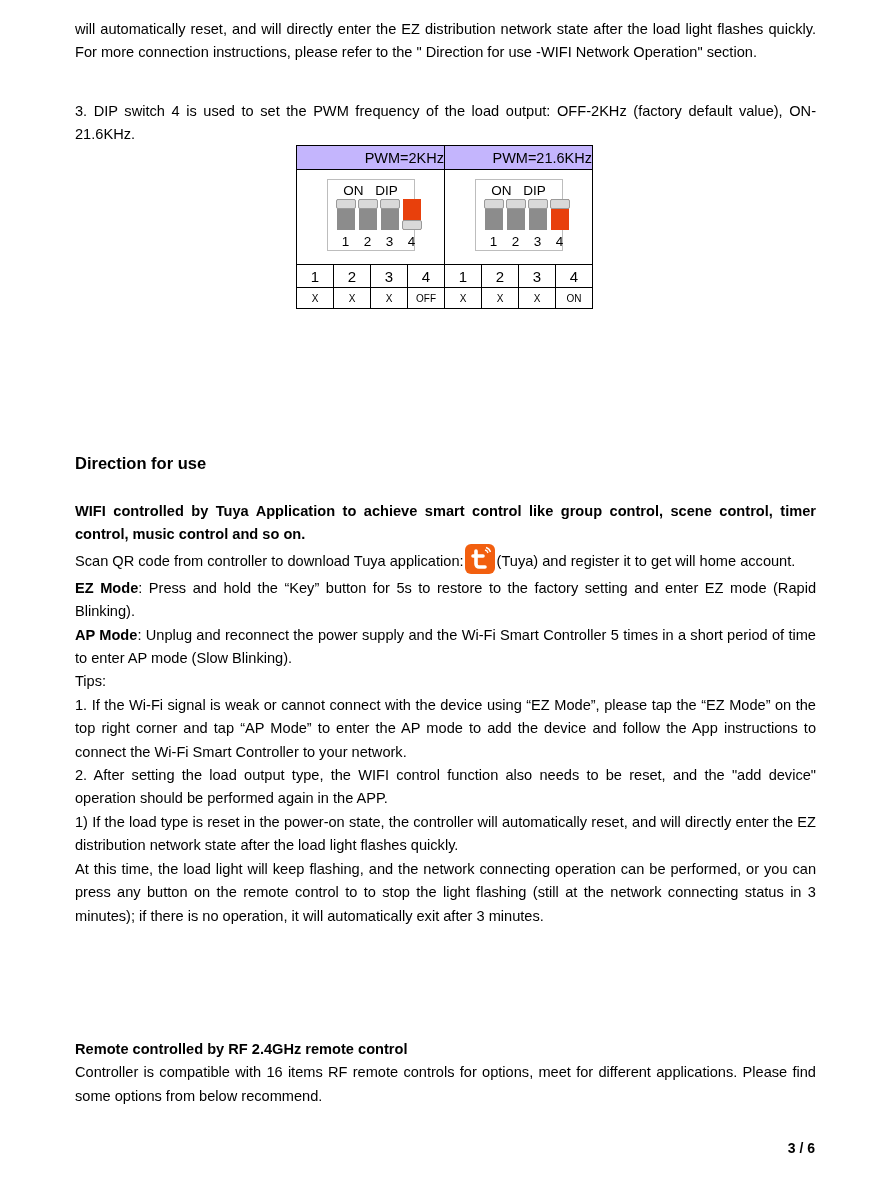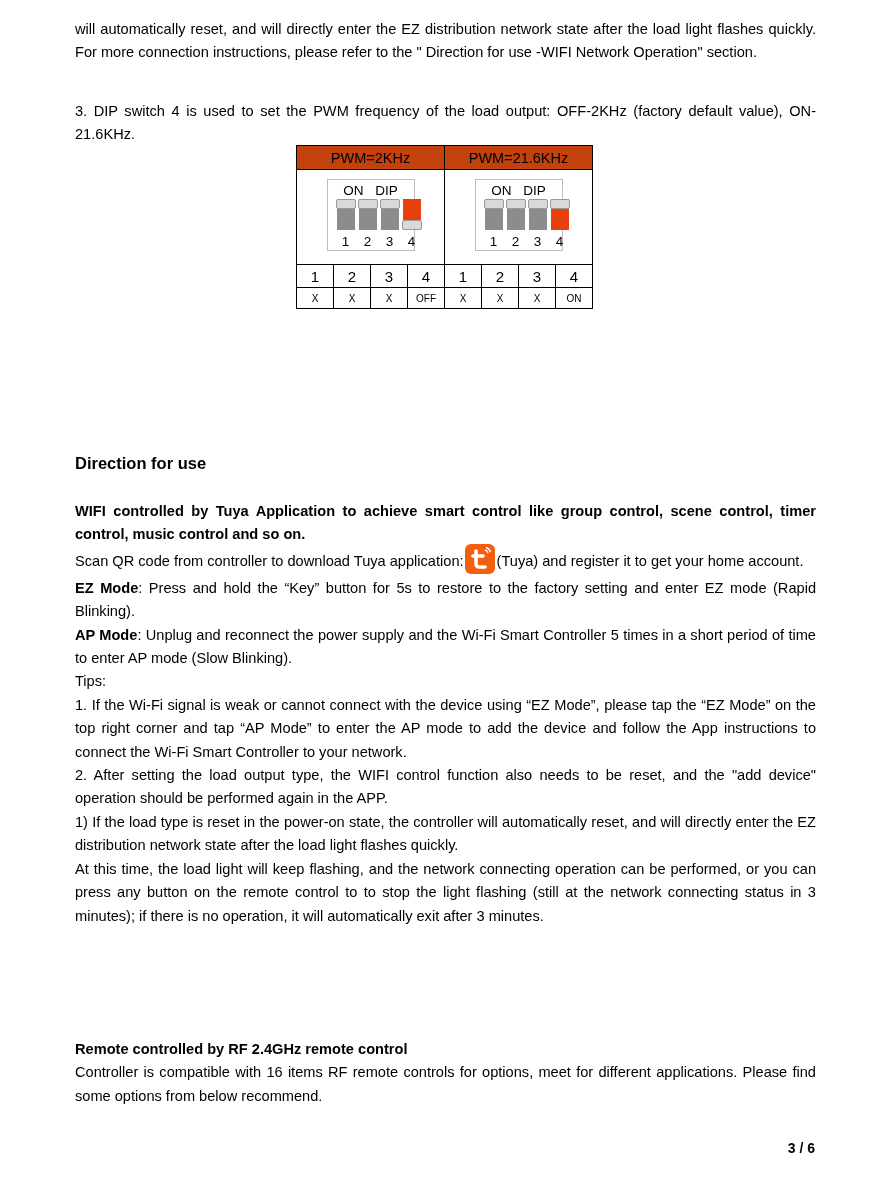--- a/index.html
+++ b/index.html
@@ -7,21 +7,21 @@
          font-family:"Liberation Sans", sans-serif; color:#000; }
   .p { font-size:14.6px; line-height:23.4px; text-align:justify; margin:0; }
   .p.last { text-align-last:left; }
   .block { position:absolute; left:75px; width:741px; }
   b { font-weight:bold; }
   h2 { position:absolute; left:75px; top:454px; margin:0; font-size:16.5px; font-weight:bold; }
 
   
   .dip-table { position:absolute; left:296px; top:145px; width:297px; border-collapse:collapse; table-layout:fixed; }
   .dip-table td { border:1px solid #000; text-align:center; padding:0; }
-  .dip-table .hdr td { background:#c2410c; height:23px; font-size:14.5px; }
+  .dip-table .hdr td { background:#c4b5fd; height:23px; font-size:14.5px;text-align:right; }
   .dip-table .img td { height:94px; }
   .dip-table .num td { height:22px; font-size:15px; }
   .dip-table .val td { height:20px; font-size:10px; }
   .dip-box { display:inline-block; width:88px; height:72px; border:1.5px solid #bdbdbd; box-sizing:border-box;
              position:relative; background:#fff; }
   .dip-labels { position:absolute; top:3px; left:0; width:100%; font-size:13.5px; display:flex; justify-content:space-around; padding:0 10px; box-sizing:border-box; }
   .dip-switches { position:absolute; top:19px; left:9px; display:flex; gap:4px; }
   .sw { width:18px; height:31px; position:relative; }
   .sw .body { position:absolute; left:0; top:0; width:18px; height:31px; }
   .sw .knob { position:absolute; left:-1px; width:20px; height:10px; background:#d9d9d9; border:1px solid #9a9a9a; box-sizing:border-box; border-radius:2px; }
@@ -140,21 +140,21 @@
   </table>
 
 <h2>Direction for use</h2>
 
 <div class="block" style="top:500px;">
   <p class="p last"><b>WIFI controlled by Tuya Application to achieve smart control like group control, scene control, timer control, music control and so on.</b></p>
   <p class="p last"><span>Scan QR code from controller to download Tuya application:</span><span class="tuya-icon"><svg width="30" height="30" viewBox="0 0 30 30">
           <path d="M11 7 v13 a3 3 0 0 0 3 3 h6" stroke="#fff" stroke-width="3.6" fill="none" stroke-linecap="round"></path>
           <path d="M8 12 h10" stroke="#fff" stroke-width="3.6" stroke-linecap="round"></path>
           <path d="M20 6 a4 4 0 0 1 3 3 M21 3.5 a6.5 6.5 0 0 1 4.5 4.5" stroke="#fff" stroke-width="1.3" fill="none"></path>
-        </svg></span><span>(Tuya) and register it to get your home account.</span></p>
+        </svg></span><span>(Tuya) and register it to get will home account.</span></p>
   <p class="p last"><b>EZ Mode</b><span>: Press and hold the “Key” button for 5s to restore to the factory setting and enter EZ mode (Rapid Blinking).</span></p>
   <p class="p last"><b>AP Mode</b><span>: Unplug and reconnect the power supply and the Wi-Fi Smart Controller 5 times in a short period of time to enter AP mode (Slow Blinking).</span></p>
   <p class="p last">Tips:</p>
   <p class="p last">1. If the Wi-Fi signal is weak or cannot connect with the device using “EZ Mode”, please tap the “EZ Mode” on the top right corner and tap “AP Mode” to enter the AP mode to add the device and follow the App instructions to connect the Wi-Fi Smart Controller to your network.</p>
   <p class="p last">2. After setting the load output type, the WIFI control function also needs to be reset, and the "add device" operation should be performed again in the APP.</p>
   <p class="p last">1) If the load type is reset in the power-on state, the controller will automatically reset, and will directly enter the EZ distribution network state after the load light flashes quickly.</p>
   <p class="p last">At this time, the load light will keep flashing, and the network connecting operation can be performed, or you can press any button on the remote control to to stop the light flashing (still at the network connecting status in 3 minutes); if there is no operation, it will automatically exit after 3 minutes.</p>
 </div>
 
 <div class="block" style="top:1038px;">

